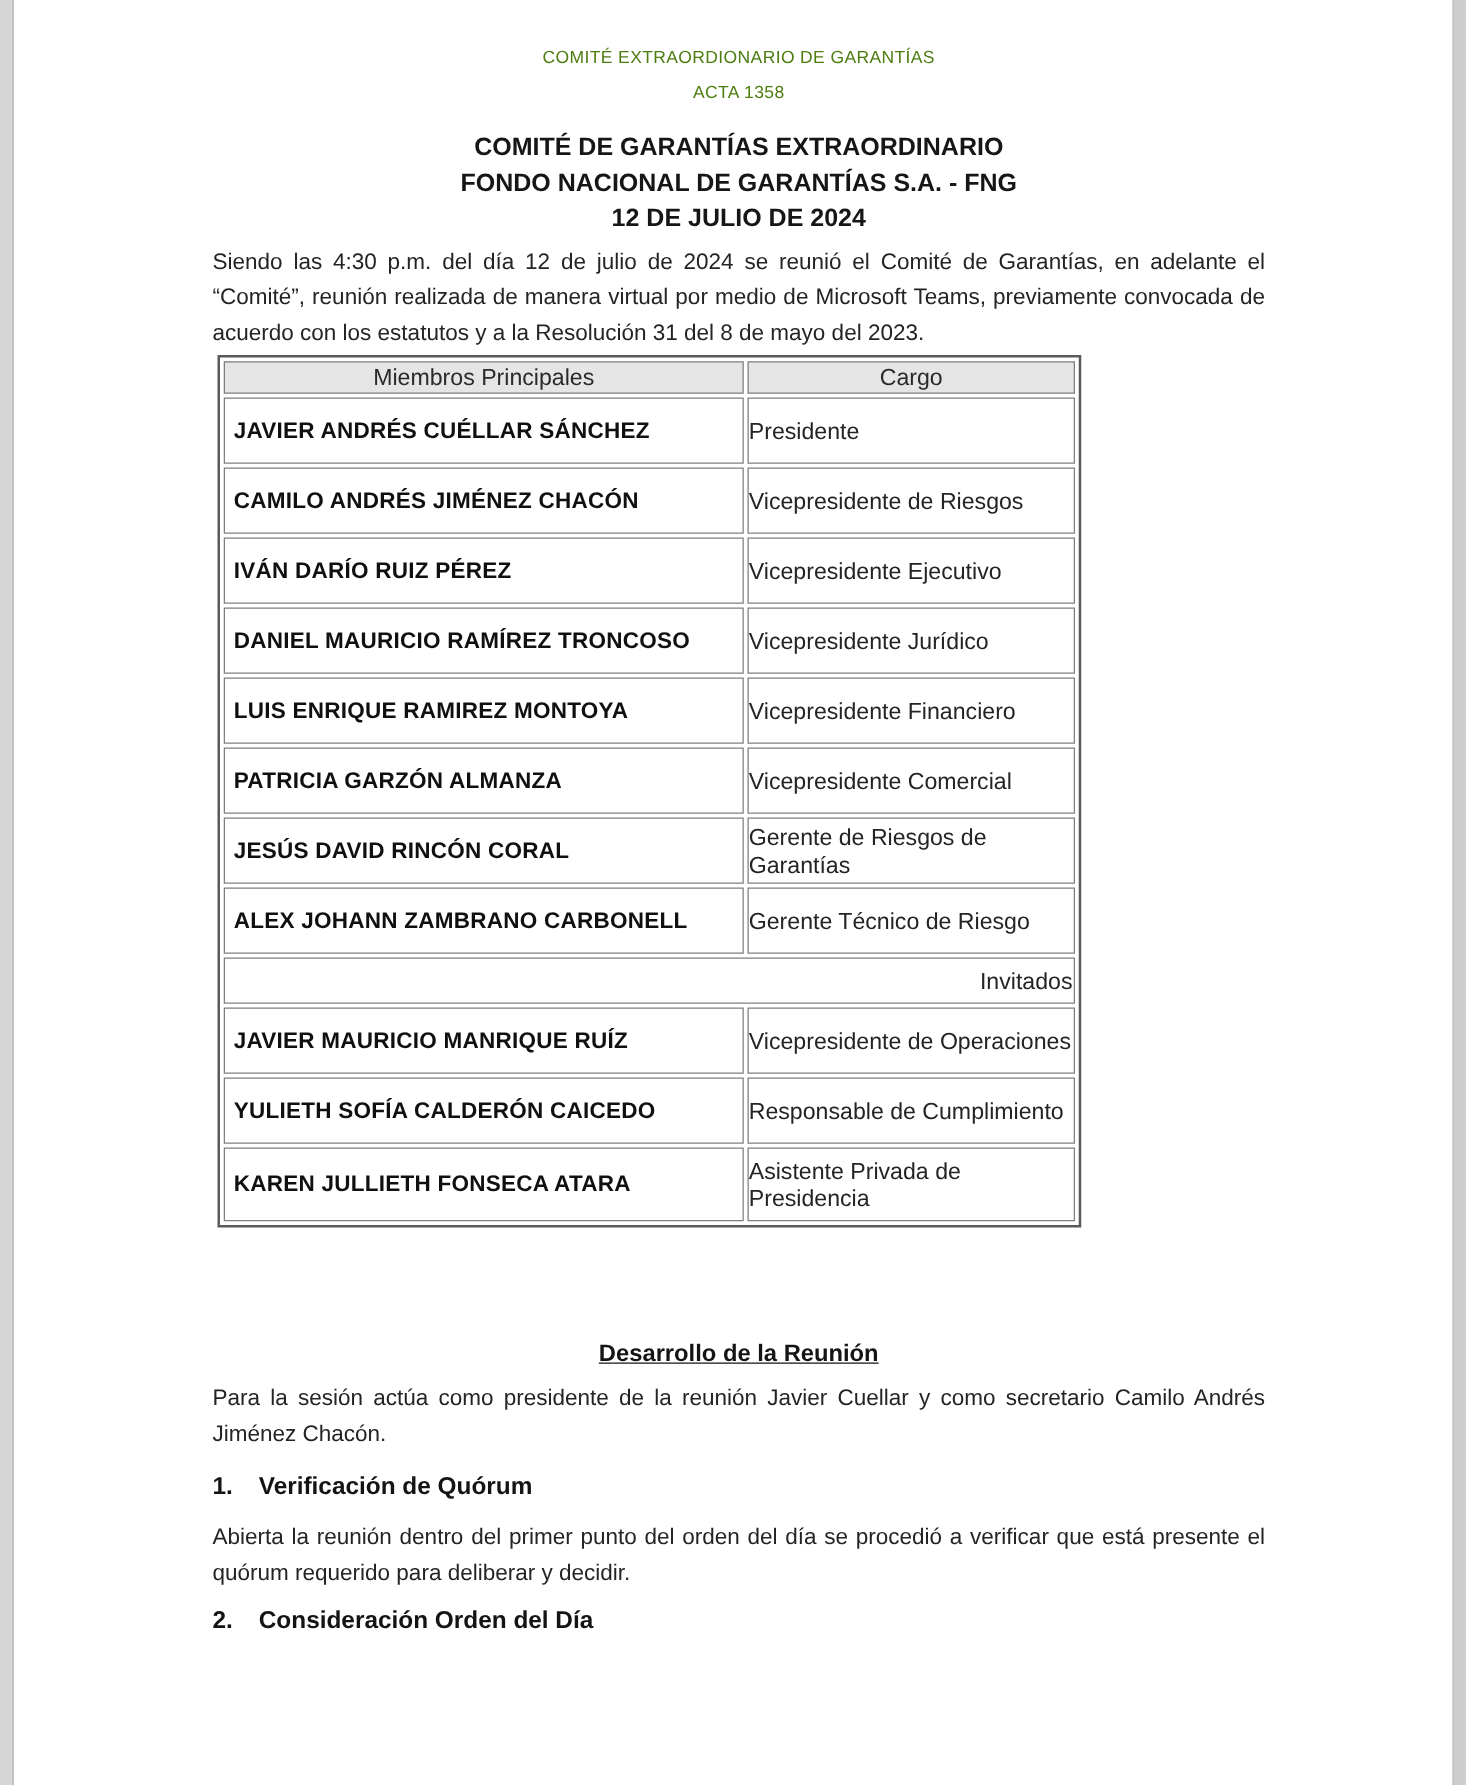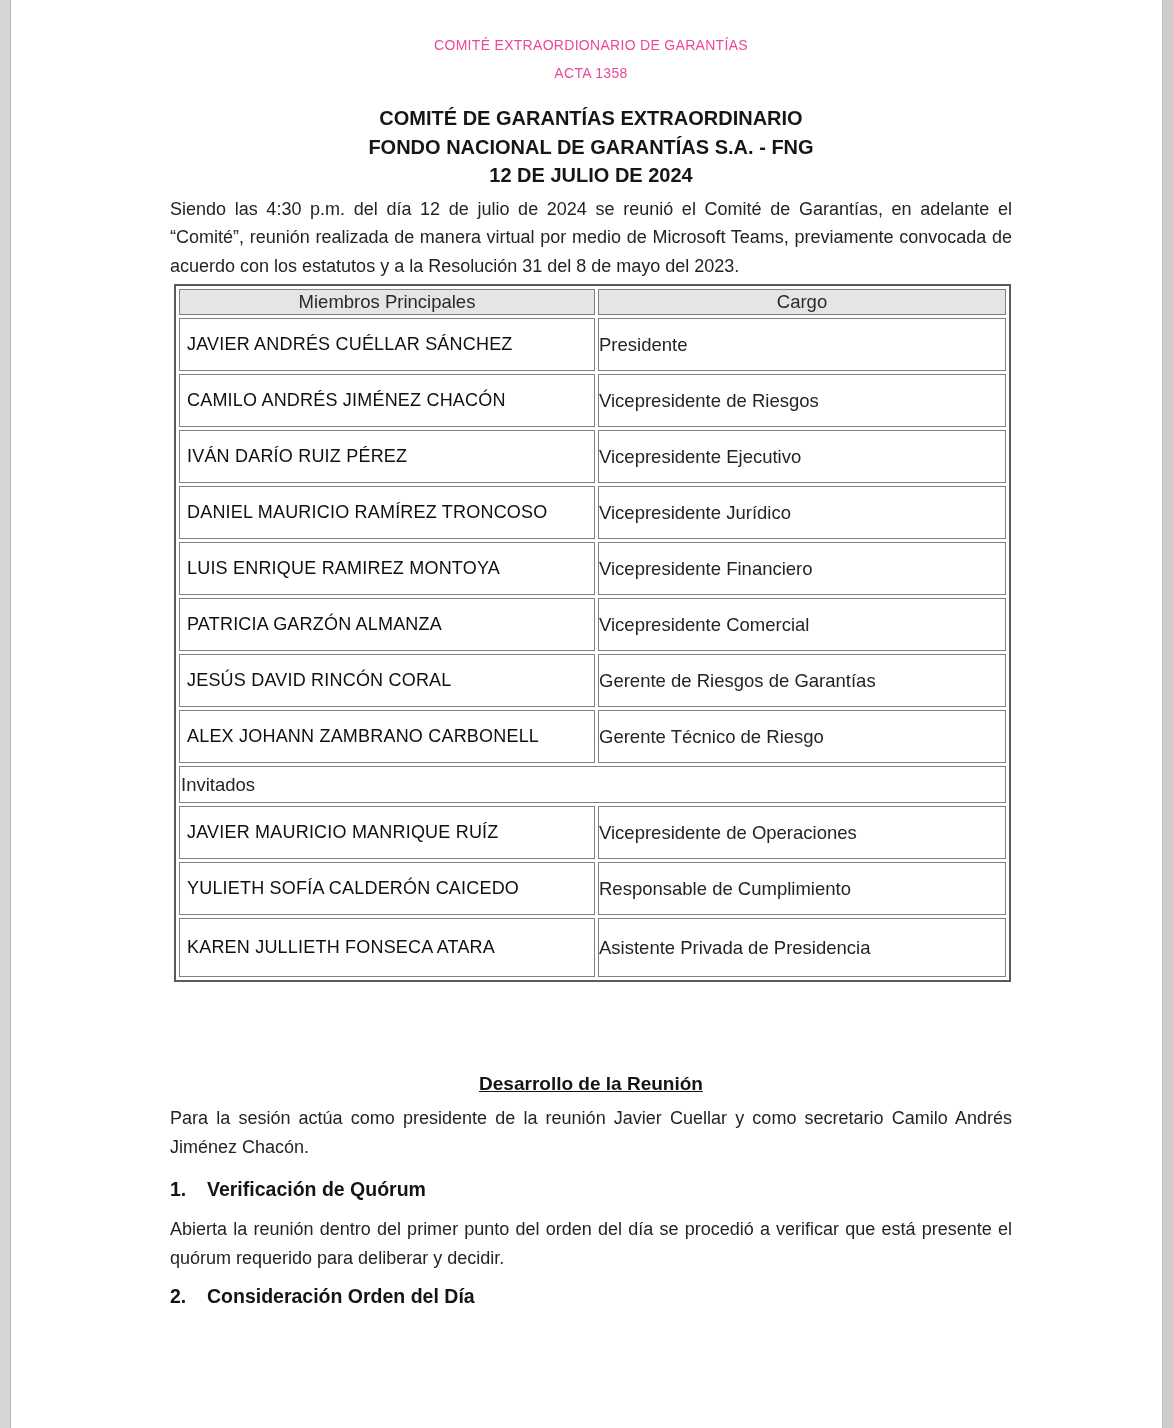--- a/index.html
+++ b/index.html
@@ -27,21 +27,21 @@
   }
   .content {
     position: absolute;
     left: 170px; top: 31px;
     width: 842px;
   }
   .doc-header {
     text-align: center;
     font-size: 14px;
     line-height: 28px;
-    color: #ec4899;
+    color: #4d7c0f;
     letter-spacing: 0.3px;
   }
   .title-block {
     margin-top: 17px;
     text-align: center;
     font-weight: bold;
     font-size: 20px;
     line-height: 28.5px;
     color: #161616;
   }
@@ -49,56 +49,56 @@
     margin: 5px 0 0 0;
     font-size: 18px;
     line-height: 28.5px;
     text-align: justify;
     color: #242424;
   }
   
   table.attendance {
     margin-top: 4px;
     margin-left: 4px;
-    width: 837px;
+    width: 691px;
     border-collapse: separate;
     border-spacing: 3px;
     border: 2px solid #5a5a5a;
     background: #ffffff;
   }
   table.attendance th,
   table.attendance td {
     border: 1.5px solid #7f7f7f;
     vertical-align: middle;
   }
   table.attendance th {
     background: #e5e5e5;
     font-weight: normal;
     font-size: 18.5px;
     height: 22px;
     text-align: center;
     color: #2a2a2a;
   }
   table.attendance th.col-members { width: 412px; }
   td.name {
-    font-weight: normal;
+    font-weight: bold;
     font-size: 18px;
     padding-left: 7px;
     height: 49px;
     color: #101010;
     letter-spacing: 0.2px;
   }
   td.cargo {
     font-size: 18.5px;
     padding-left: 0;
     height: 49px;
     color: #242424;
   }
   tr.section-row td {
-    text-align: left;
+    text-align: right;
     font-size: 18.5px;
     height: 33px;
     color: #242424;
   }
   tr.tall td { height: 55px; }
   .section-heading {
     margin-top: 88px;
     text-align: center;
     font-weight: bold;
     font-size: 19px;

